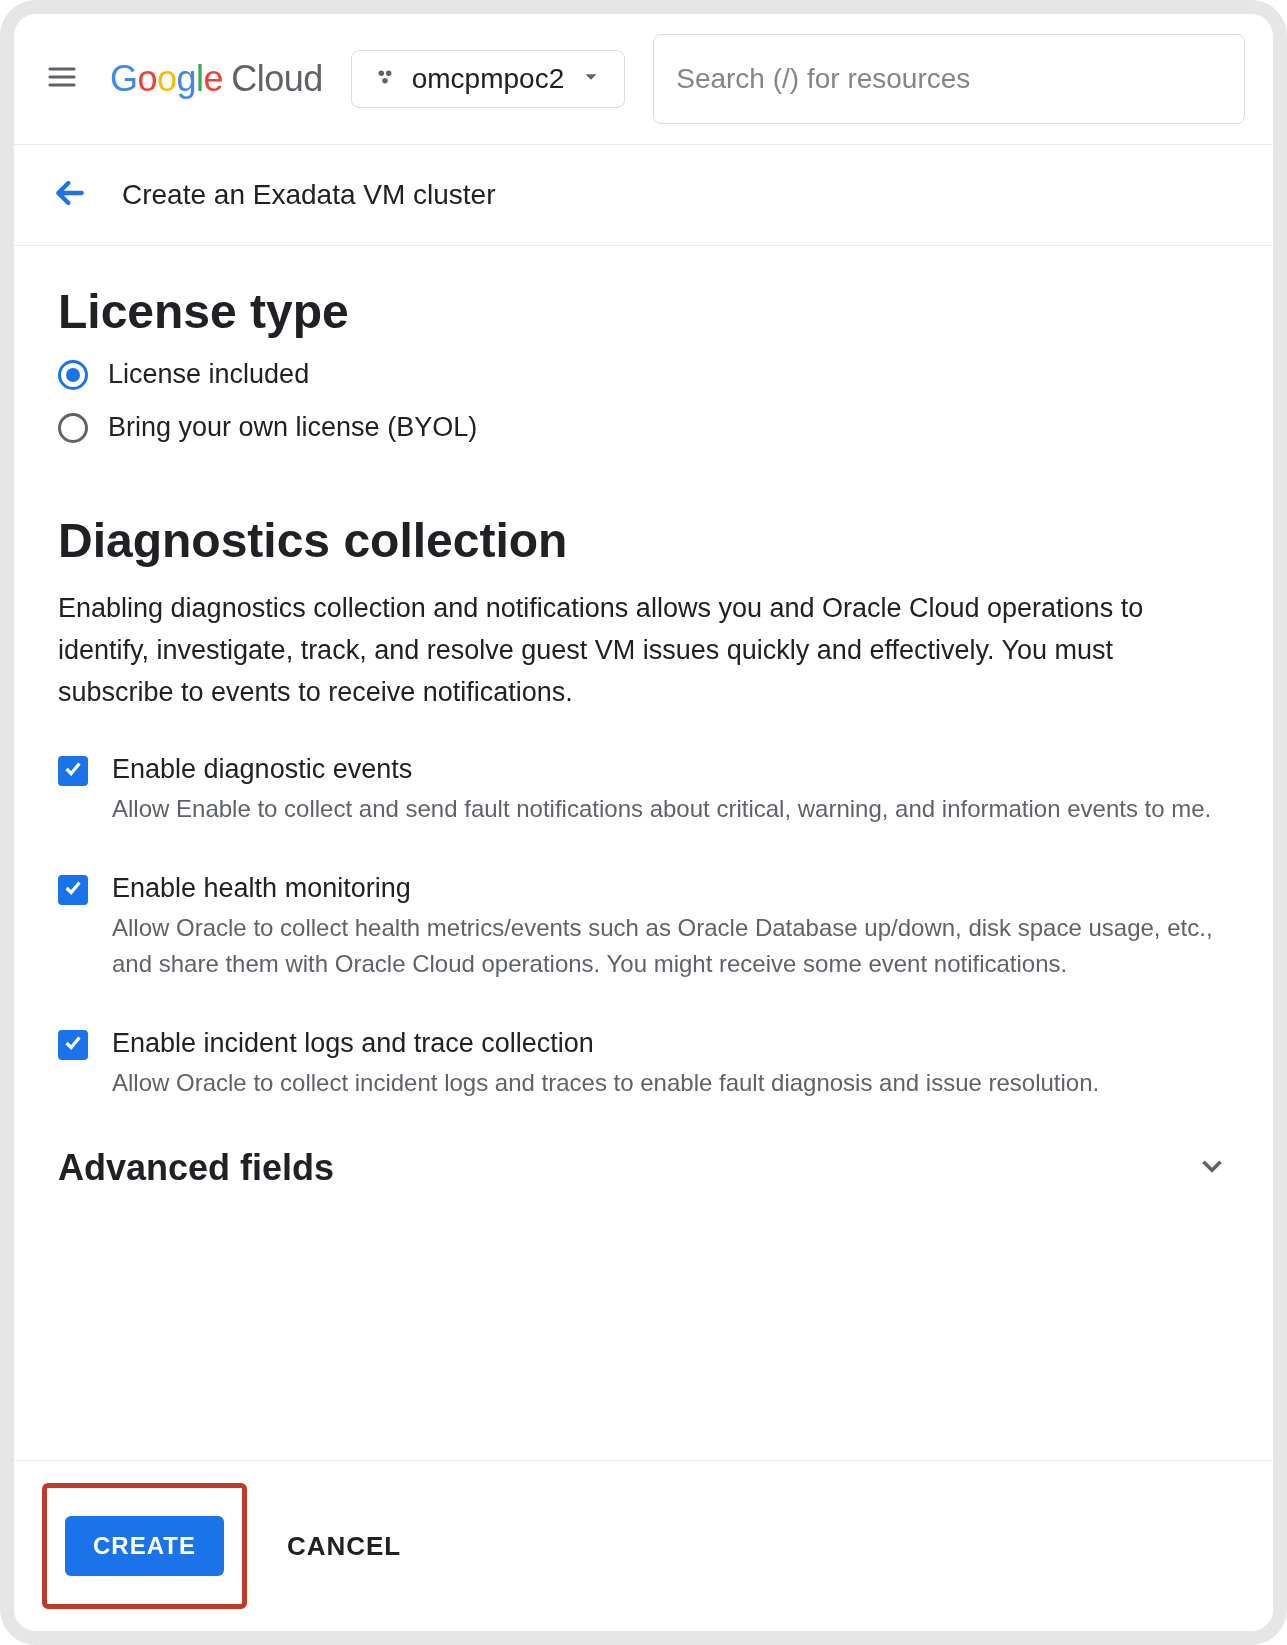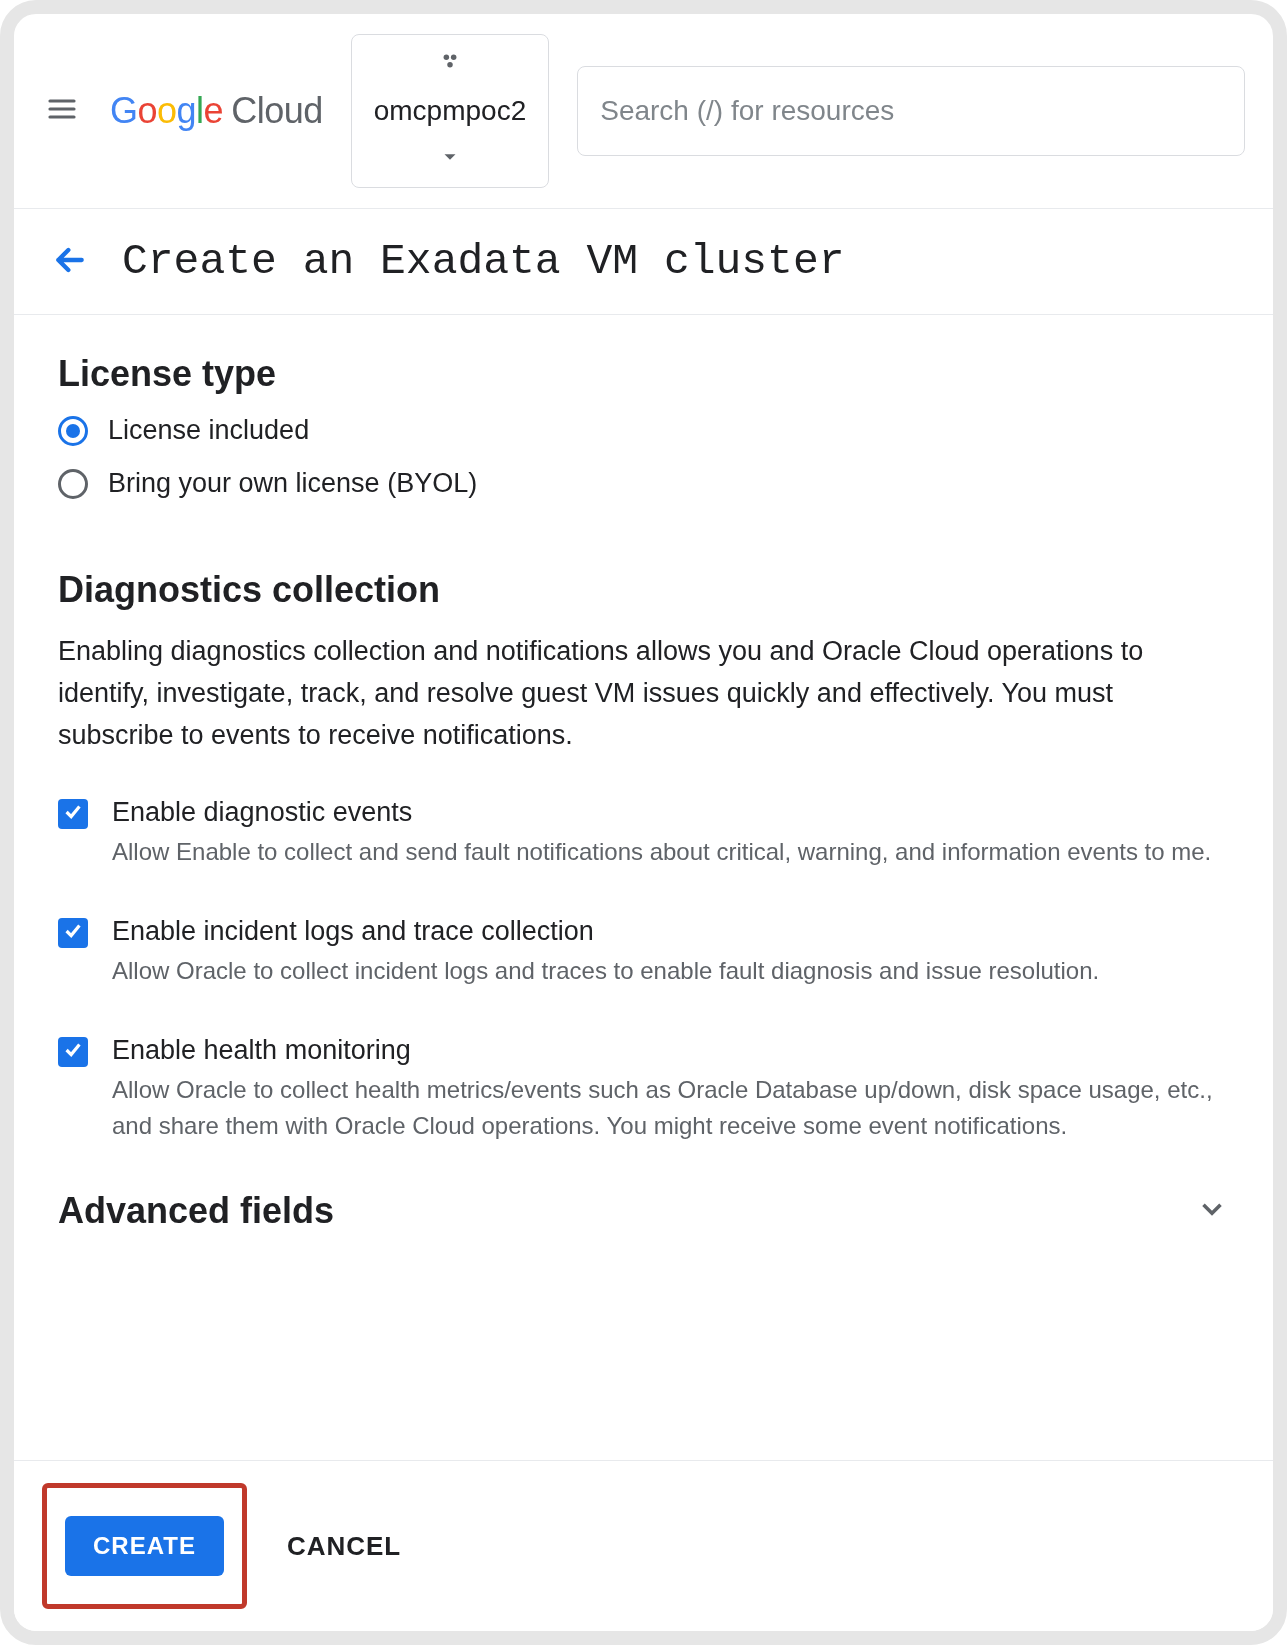--- a/index.html
+++ b/index.html
@@ -60,21 +60,20 @@
   .logo .g5{color:#34A853;}
   .logo .g6{color:#EA4335;}
   .logo .cloud{color:#5f6368;margin-left:8px;font-weight:400;}
   .project-picker{
     display:flex;align-items:center;gap:16px;
     border:1px solid var(--border);
     border-radius:8px;
     padding:12px 22px;
     font-size:28px;
     cursor:pointer;
-    flex-direction:column;
   }
   .project-picker .dots svg{width:22px;height:22px;}
   .project-picker .caret svg{width:22px;height:22px;fill:#5f6368;}
   .searchbox{
     flex:1;
     border:1px solid var(--border);
     border-radius:8px;
     padding:28px 22px;
     font-size:28px;
     color:#80868b;
@@ -84,28 +83,28 @@
   }
 
   
   .page-header{
     display:flex;align-items:center;gap:32px;
     padding:28px 36px 28px 36px;
     border-bottom:1px solid var(--hairline);
   }
   .back-arrow{cursor:pointer;display:flex;align-items:center;}
   .back-arrow svg{width:40px;height:40px;stroke:var(--blue);}
-  .page-title{font-size:43px;font-weight:500;font-family:Liberation Mono, monospace;}
+  .page-title{font-size:28px;font-weight:500;}
 
   
   .content{
     padding:20px 44px 0 44px;
   }
   h2.section{
-    font-size:36px;
+    font-size:48px;
     font-weight:700;
     margin:18px 0 20px 0;
   }
   h2.section.diag{margin-top:70px;}
 
   
   .radio-row{
     display:flex;align-items:center;gap:20px;
     font-size:27px;
     margin:10px 0 22px 0;
@@ -257,34 +256,34 @@
       </div>
     </div>
 
     <div class="check-item">
       <div class="checkbox">
         <span><svg viewBox="0 0 24 24">
               <path d="M5 12l5 5 9-11"></path>
             </svg></span>
       </div>
       <div class="check-texts">
-        <div class="label">Enable incident logs and trace collection</div>
-        <div class="sub">Allow Oracle to collect incident logs and traces to enable fault diagnosis and issue resolution.</div>
+        <div class="label">Enable health monitoring</div>
+        <div class="sub">Allow Oracle to collect health metrics/events such as Oracle Database up/down, disk space usage, etc., and share them with Oracle Cloud operations. You might receive some event notifications.</div>
       </div>
     </div>
 
     <div class="check-item">
       <div class="checkbox">
         <span><svg viewBox="0 0 24 24">
               <path d="M5 12l5 5 9-11"></path>
             </svg></span>
       </div>
       <div class="check-texts">
-        <div class="label">Enable health monitoring</div>
-        <div class="sub">Allow Oracle to collect health metrics/events such as Oracle Database up/down, disk space usage, etc., and share them with Oracle Cloud operations. You might receive some event notifications.</div>
+        <div class="label">Enable incident logs and trace collection</div>
+        <div class="sub">Allow Oracle to collect incident logs and traces to enable fault diagnosis and issue resolution.</div>
       </div>
     </div>
 
     <div class="adv-row">
       <h2>Advanced fields</h2>
       <span class="chev">
         <svg viewBox="0 0 24 24">
             <path d="M6 9l6 6 6-6"></path>
           </svg>
       </span>

